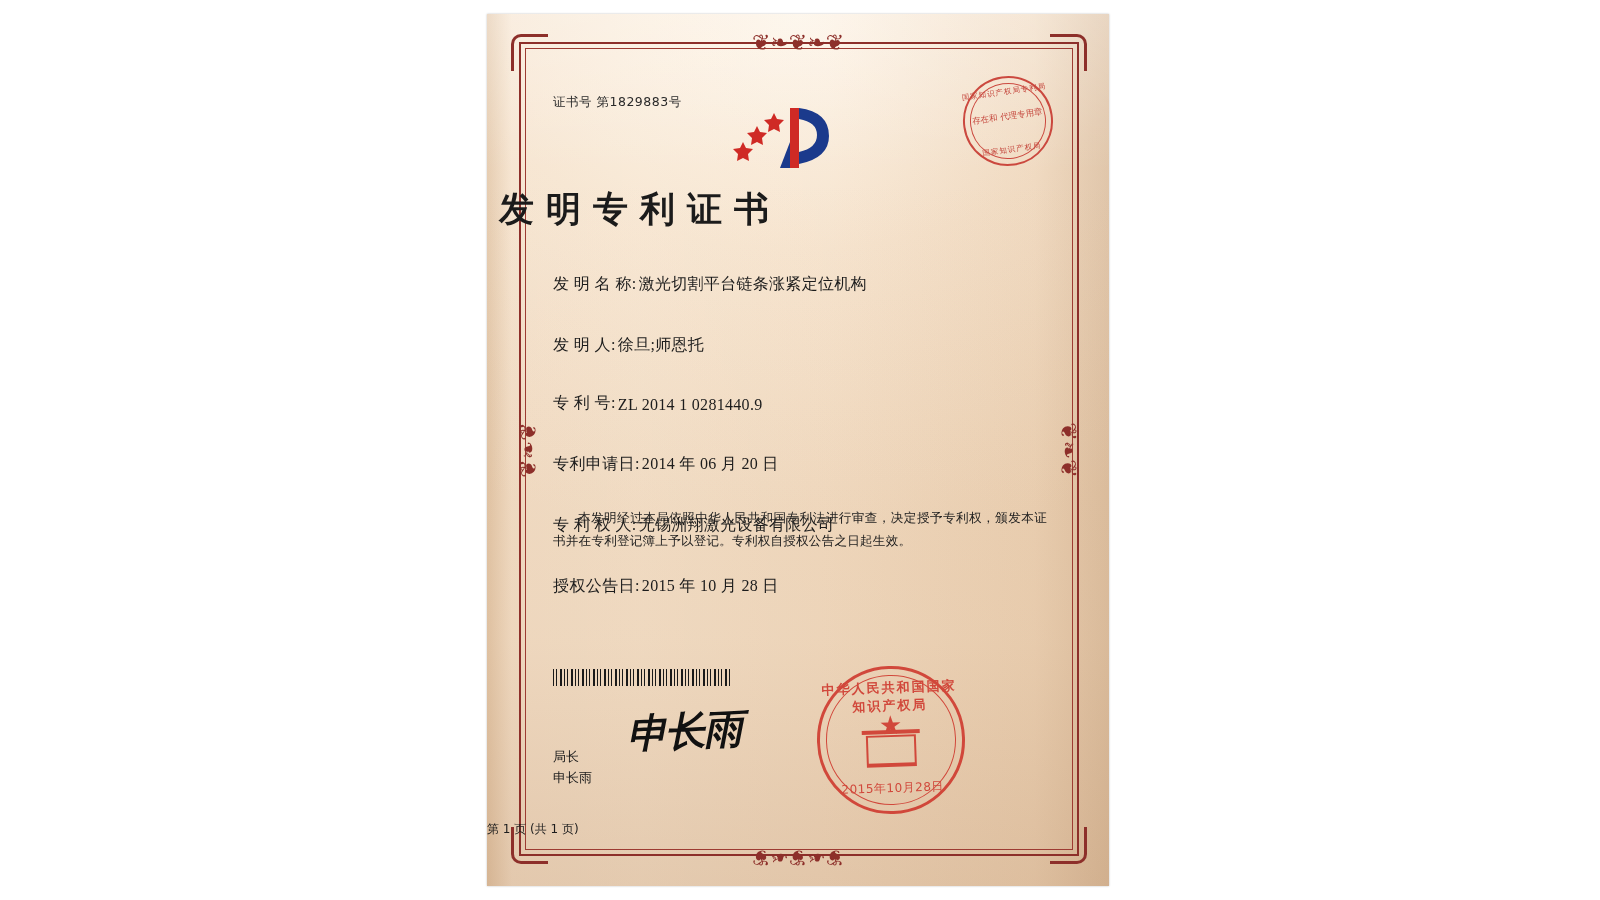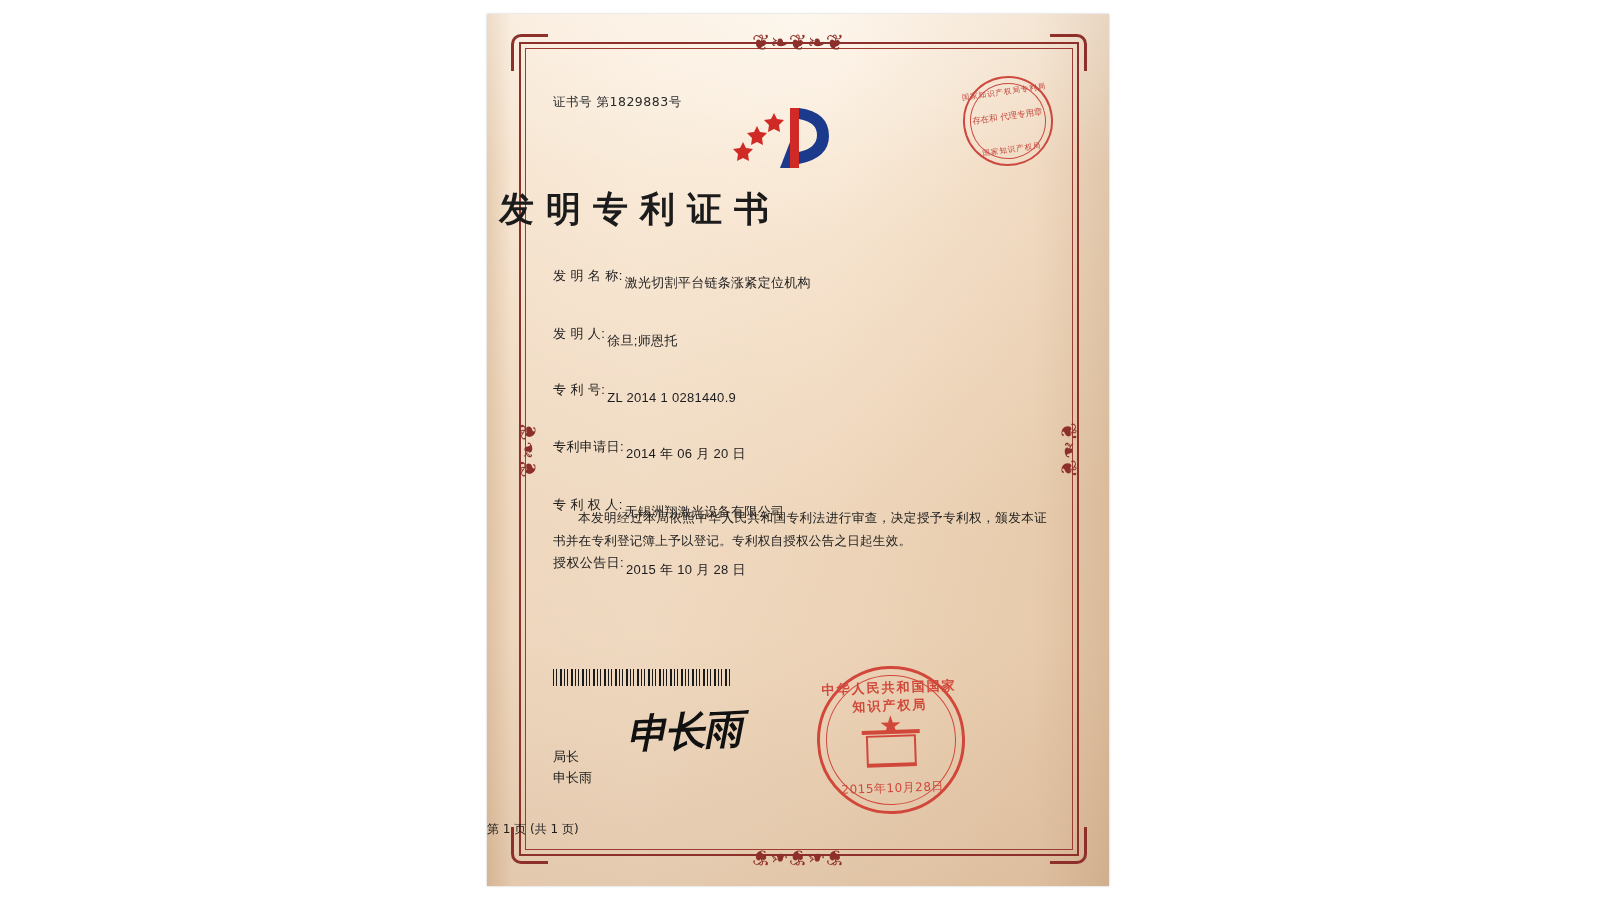--- a/index.html
+++ b/index.html
@@ -131,25 +131,25 @@
 
   
   .fields {
     position: absolute;
     left: 66px;
     top: 245px;
     right: 60px;
   }
   .field-row {
     display: flex;
-    align-items: center;
+    align-items: flex-end;
     margin-bottom: 25px;
-    font-size: 13px;
+    font-size: 16px;
     color: #1c1c1c;
-    font-family: Liberation Sans, sans-serif;
+    font-family: Liberation Serif, serif;
   }
   .field-label {
     white-space: nowrap;
     letter-spacing: 0.4px;
   }
   .field-value {
     white-space: nowrap;
     letter-spacing: 0.3px;
     margin-left: 2px;
     margin-top: 15px;

